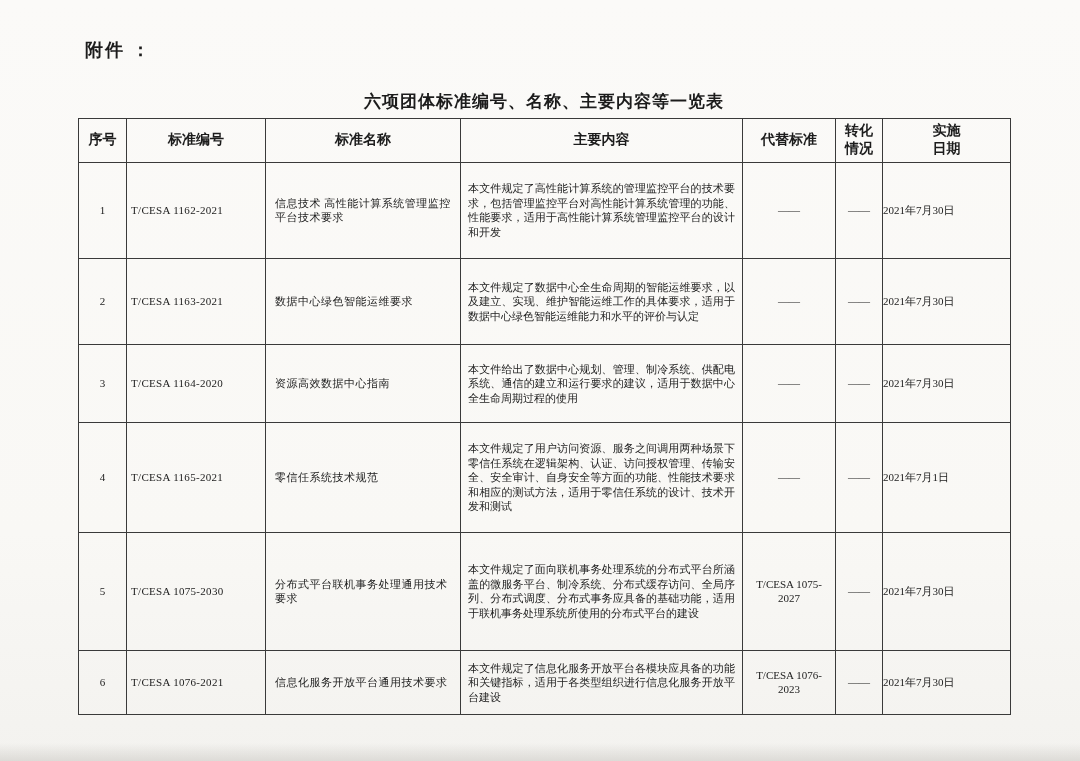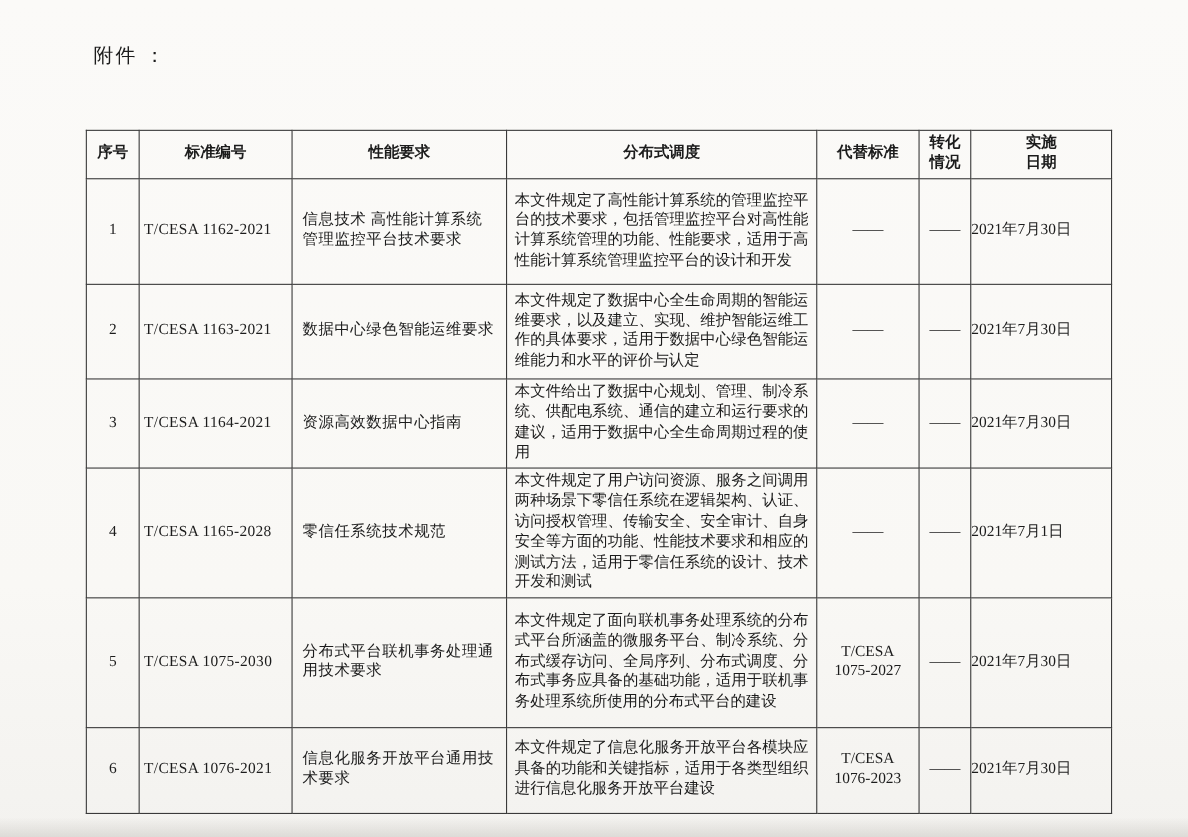--- a/index.html
+++ b/index.html
@@ -12,21 +12,21 @@
   }
   .page {
     position: relative;
     width: 1080px; height: 761px;
     background: linear-gradient(180deg, #fbfaf8 0%, #f9f8f5 70%, #f3f2ef 100%);
   }
   .attachment {
     position: absolute;
     left: 85px; top: 38px;
     font-size: 18px;
-    font-weight: normal;
+    font-weight: bold;
     letter-spacing: 2px;
   }
   .doc-title {
     position: absolute;
     left: 78px; top: 90px;
     width: 932px;
     text-align: center;
     font-size: 17px;
     font-weight: bold;
     letter-spacing: 1px;
@@ -34,21 +34,21 @@
   table.standards {
     position: absolute;
     left: 78px; top: 118px;
     width: 932px;
     border-collapse: collapse;
     table-layout: fixed;
   }
   table.standards th, table.standards td {
     border: 1px solid #3a3a3a;
     vertical-align: middle;
-    font-size: 14px;
+    font-size: 11px;
     line-height: 1.32;
     overflow: hidden;
   }
   table.standards th {
     font-weight: bold;
     text-align: center;
     white-space: pre-line;
     font-size: 14px;
     padding: 3px 2px;
   }
@@ -74,37 +74,38 @@
     pointer-events: none;
   }
 </style>
 </head>
 <body>
 
 <div class="page">
 
   <div class="attachment">附件 ：</div>
 
+  <div class="doc-title">六项团体标准编号、名称、主要内容等一览表</div>
 
   <table class="standards">
     <colgroup>
       <col style="width:48px">
         <col style="width:139px">
         <col style="width:195px">
       <col style="width:282px">
         <col style="width:93px">
         <col style="width:47px">
         <col style="width:128px">
     </colgroup>
     <thead>
       <tr class="hdr">
         <th>序号</th>
         <th>标准编号</th>
-        <th>性能要求</th>
-        <th>分布式调度</th>
+        <th>标准名称</th>
+        <th>主要内容</th>
         <th>代替标准</th>
         <th>转化
 情况</th>
         <th>实施
 日期</th>
       </tr>
     </thead>
     <tbody>
       <tr class="r1">
         <td class="c-no">1</td>
@@ -119,30 +120,30 @@
         <td class="c-no">2</td>
         <td class="c-code">T/CESA 1163-2021</td>
         <td class="c-name">数据中心绿色智能运维要求</td>
         <td class="c-content">本文件规定了数据中心全生命周期的智能运维要求，以及建立、实现、维护智能运维工作的具体要求，适用于数据中心绿色智能运维能力和水平的评价与认定</td>
         <td class="c-replaced">——</td>
         <td class="c-conv">——</td>
         <td class="c-date">2021年7月30日</td>
       </tr>
       <tr class="r3">
         <td class="c-no">3</td>
-        <td class="c-code">T/CESA 1164-2021</td>
+        <td class="c-code">T/CESA 1164-2020</td>
         <td class="c-name">资源高效数据中心指南</td>
         <td class="c-content">本文件给出了数据中心规划、管理、制冷系统、供配电系统、通信的建立和运行要求的建议，适用于数据中心全生命周期过程的使用</td>
         <td class="c-replaced">——</td>
         <td class="c-conv">——</td>
         <td class="c-date">2021年7月30日</td>
       </tr>
       <tr class="r4">
         <td class="c-no">4</td>
-        <td class="c-code">T/CESA 1165-2028</td>
+        <td class="c-code">T/CESA 1165-2021</td>
         <td class="c-name">零信任系统技术规范</td>
         <td class="c-content">本文件规定了用户访问资源、服务之间调用两种场景下零信任系统在逻辑架构、认证、访问授权管理、传输安全、安全审计、自身安全等方面的功能、性能技术要求和相应的测试方法，适用于零信任系统的设计、技术开发和测试</td>
         <td class="c-replaced">——</td>
         <td class="c-conv">——</td>
         <td class="c-date">2021年7月1日</td>
       </tr>
       <tr class="r5">
         <td class="c-no">5</td>
         <td class="c-code">T/CESA 1075-2030</td>
         <td class="c-name">分布式平台联机事务处理通用技术要求</td>

